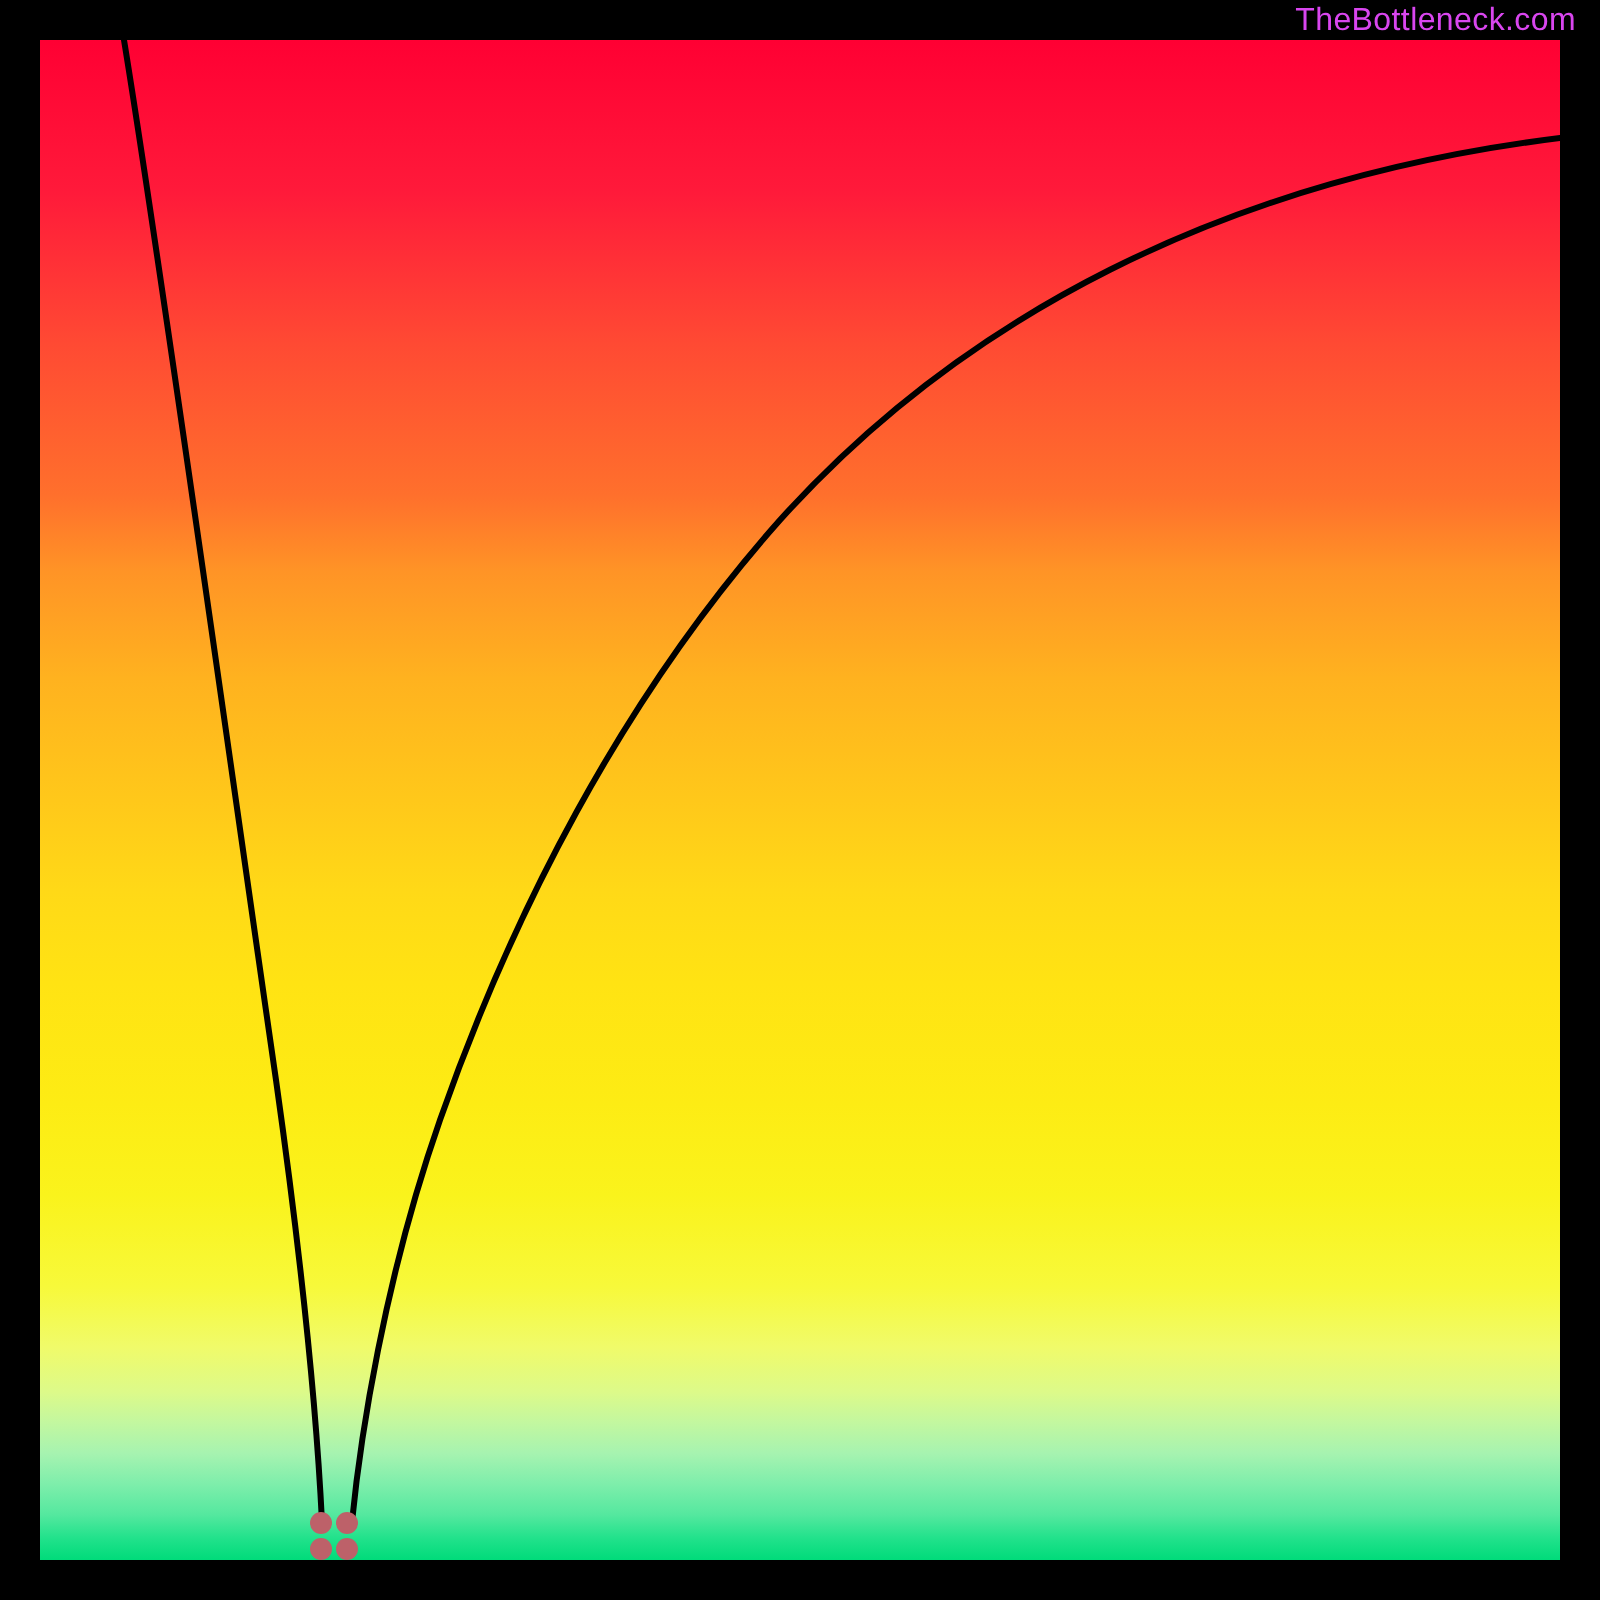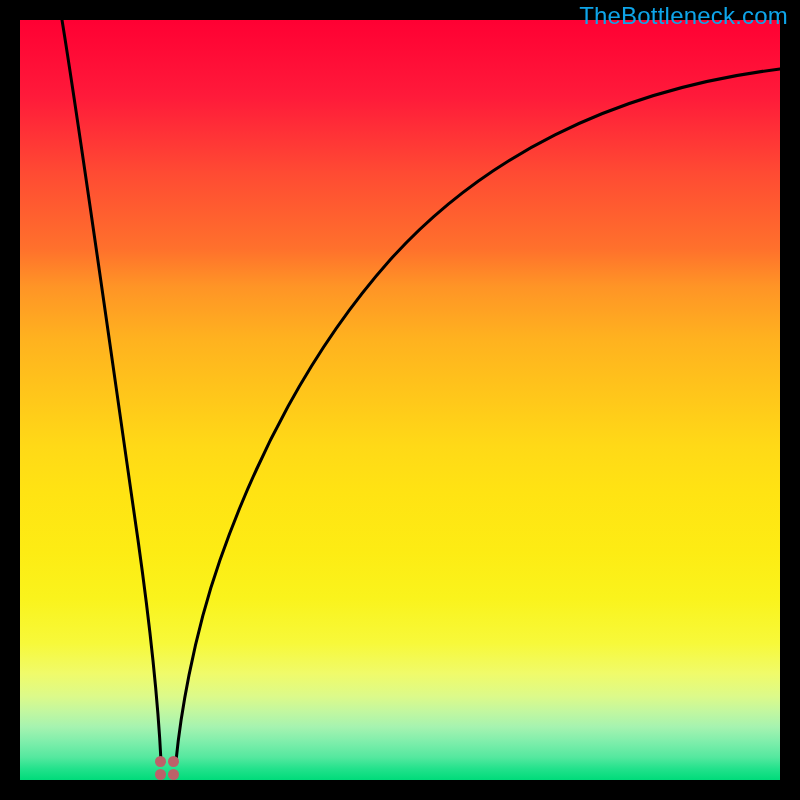--- a/index.html
+++ b/index.html
@@ -72,22 +72,22 @@
     width: 11px;
     height: 11px;
     border-radius: 50%;
     background: #bd6169;
   }
   .dot + .dot { margin-top: 2px; }
   .attribution {
     position: absolute;
     top: 2px;
     right: 12px;
-    color: #0ea5e9;
-    font-size: 24px;
+    color: #d946ef;
+    font-size: 16px;
     letter-spacing: 0.2px;
     user-select: none;
   }
   svg.curves {
     position: absolute;
     inset: 0;
   }
 </style>
 </head>
 <body>

